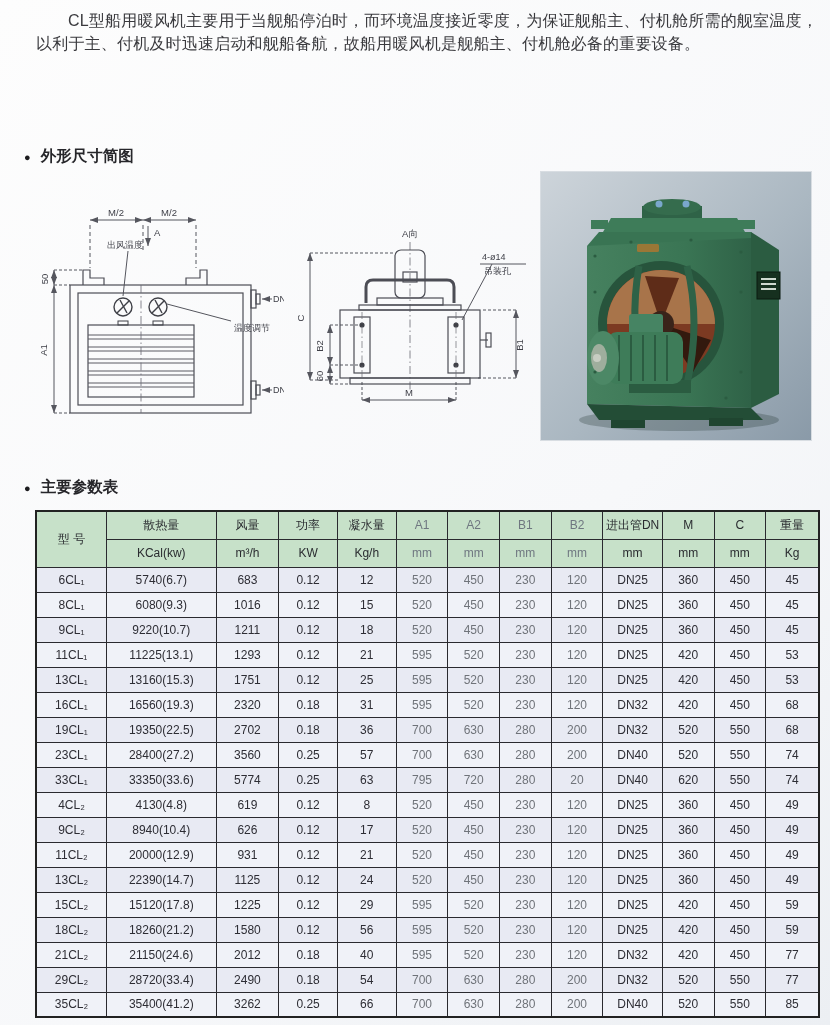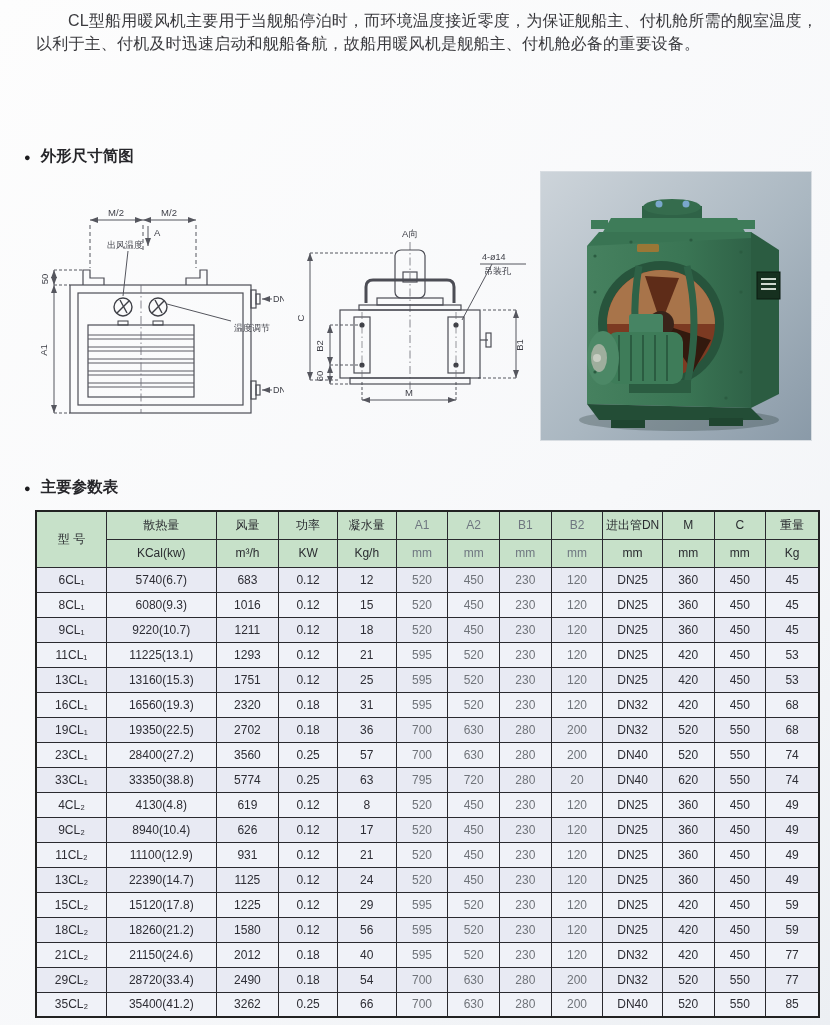--- a/index.html
+++ b/index.html
@@ -435,21 +435,21 @@
           <td class="dim-col">630</td>
           <td class="dim-col">280</td>
           <td class="dim-col">200</td>
           <td>DN40</td>
           <td>520</td>
           <td>550</td>
           <td>74</td>
         </tr>
         <tr>
           <td>33CL₁</td>
-          <td>33350(38.8)</td>
+          <td>33350(33.6)</td>
           <td>5774</td>
           <td>0.25</td>
           <td>63</td>
           <td class="dim-col">795</td>
           <td class="dim-col">720</td>
           <td class="dim-col">280</td>
           <td class="dim-col">20</td>
           <td>DN40</td>
           <td>620</td>
           <td>550</td>
@@ -480,21 +480,21 @@
           <td class="dim-col">450</td>
           <td class="dim-col">230</td>
           <td class="dim-col">120</td>
           <td>DN25</td>
           <td>360</td>
           <td>450</td>
           <td>49</td>
         </tr>
         <tr>
           <td>11CL₂</td>
-          <td>11100(12.9)</td>
+          <td>20000(12.9)</td>
           <td>931</td>
           <td>0.12</td>
           <td>21</td>
           <td class="dim-col">520</td>
           <td class="dim-col">450</td>
           <td class="dim-col">230</td>
           <td class="dim-col">120</td>
           <td>DN25</td>
           <td>360</td>
           <td>450</td>

